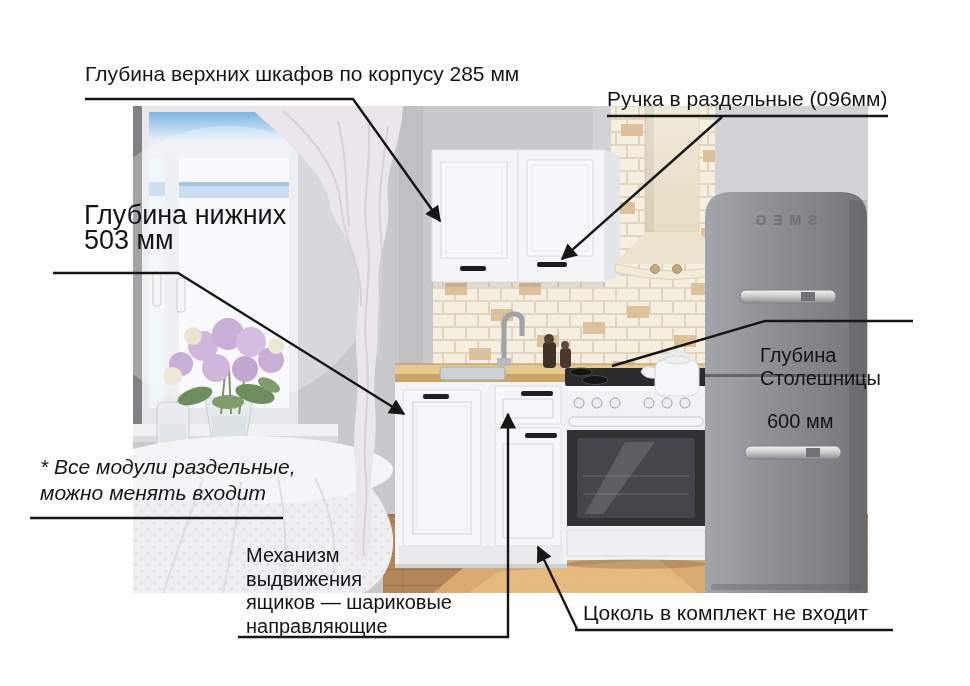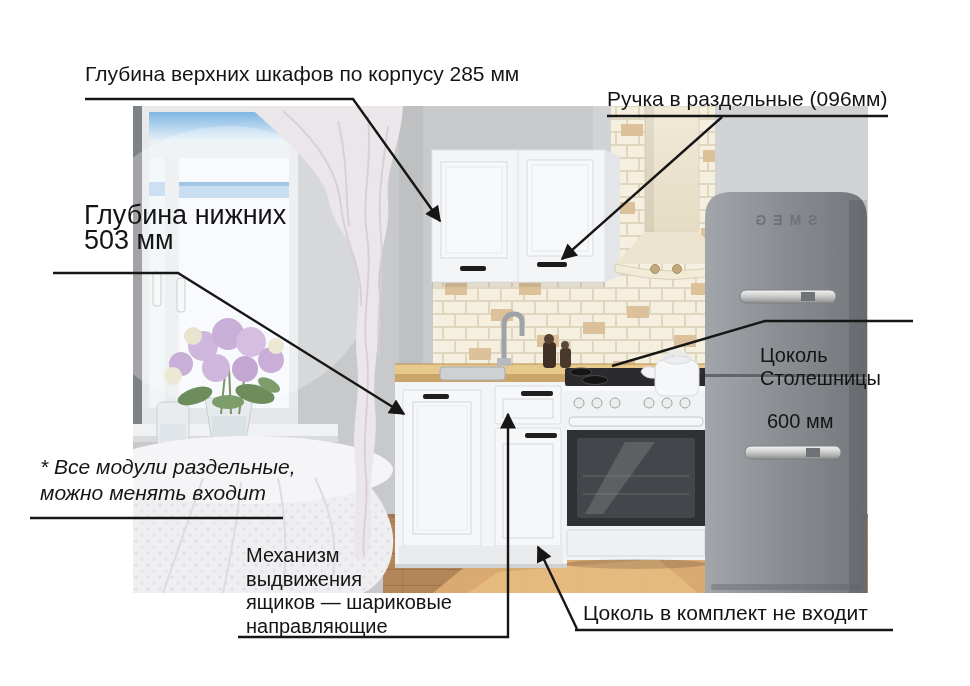--- a/index.html
+++ b/index.html
@@ -314,21 +314,21 @@
   <div class="lbl l1">Глубина верхних шкафов по корпусу 285 мм</div>
 
   <div class="lbl l2">Ручка в раздельные (096мм)</div>
 
   <div class="lbl l3">
     <div>Глубина нижних</div>
     <div>503 мм</div>
   </div>
 
   <div class="lbl l4">
-    <div>Цоколь</div>
+    <div>Глубина</div>
     <div>Столешницы</div>
     <div class="indent">600 мм</div>
   </div>
 
   <div class="lbl l5">
     <div>* Все модули раздельные,</div>
     <div>можно менять входит</div>
   </div>
 
   <div class="lbl l7">Цоколь в комплект не входит</div>

